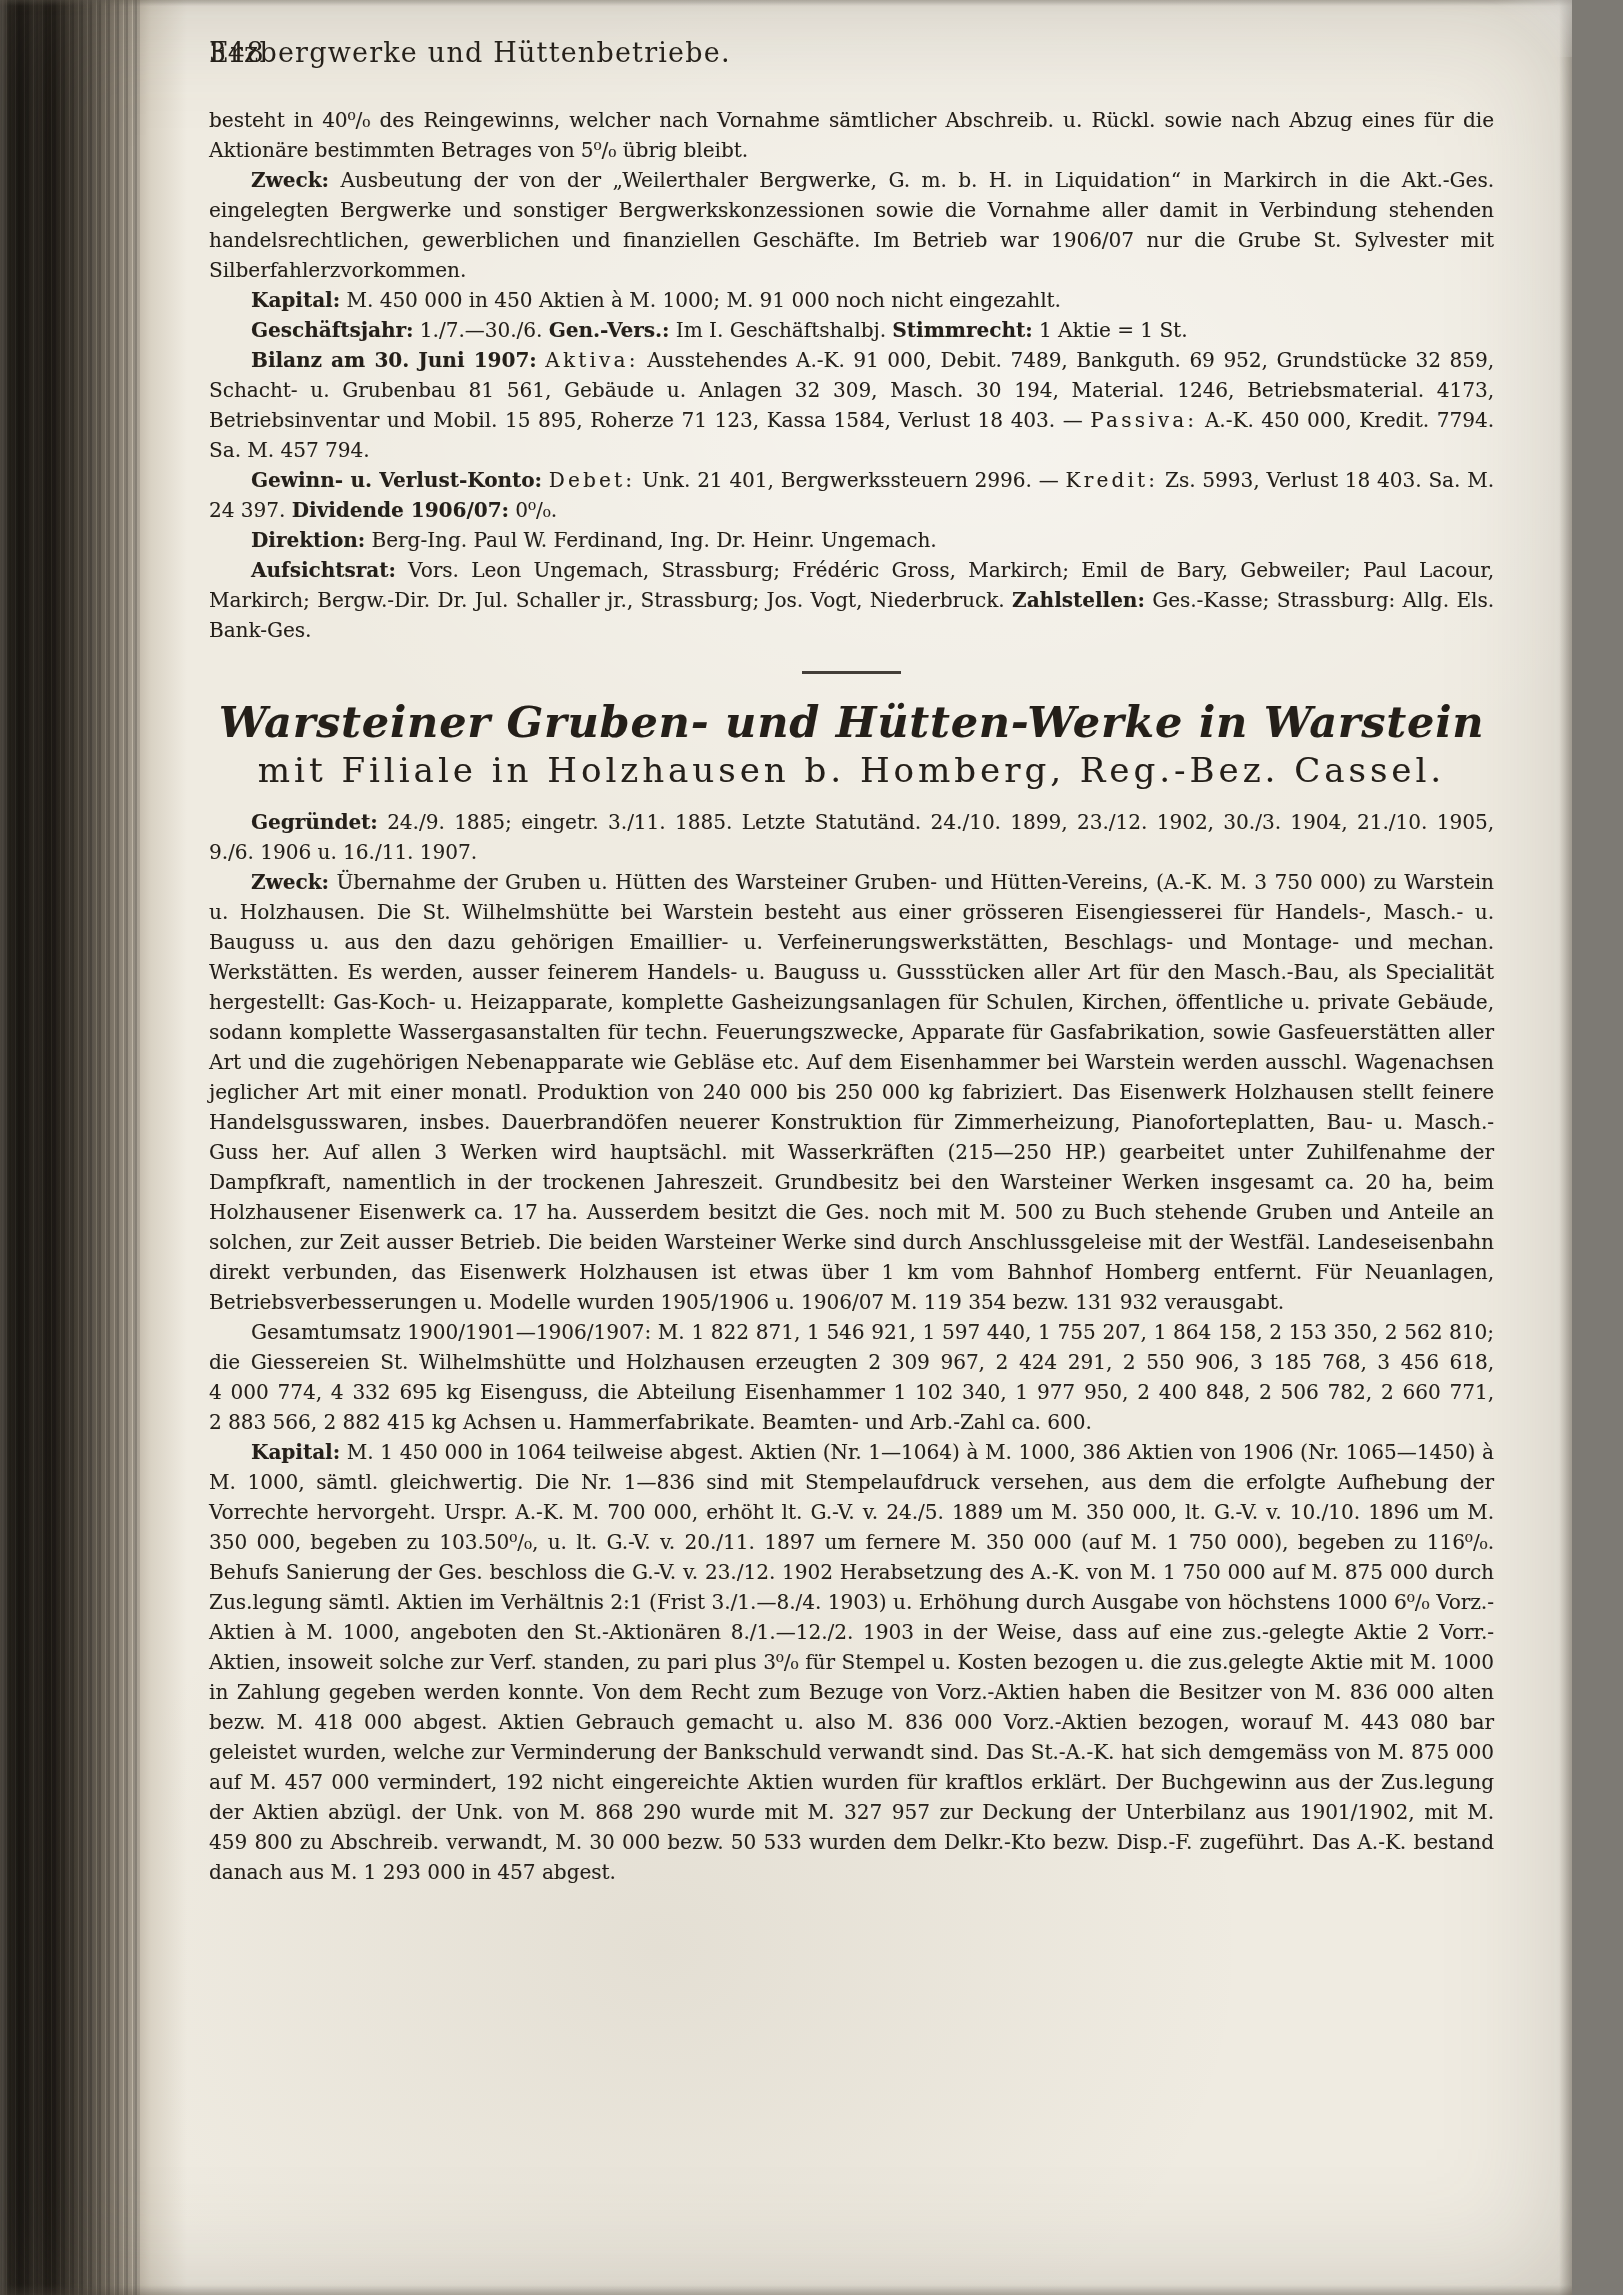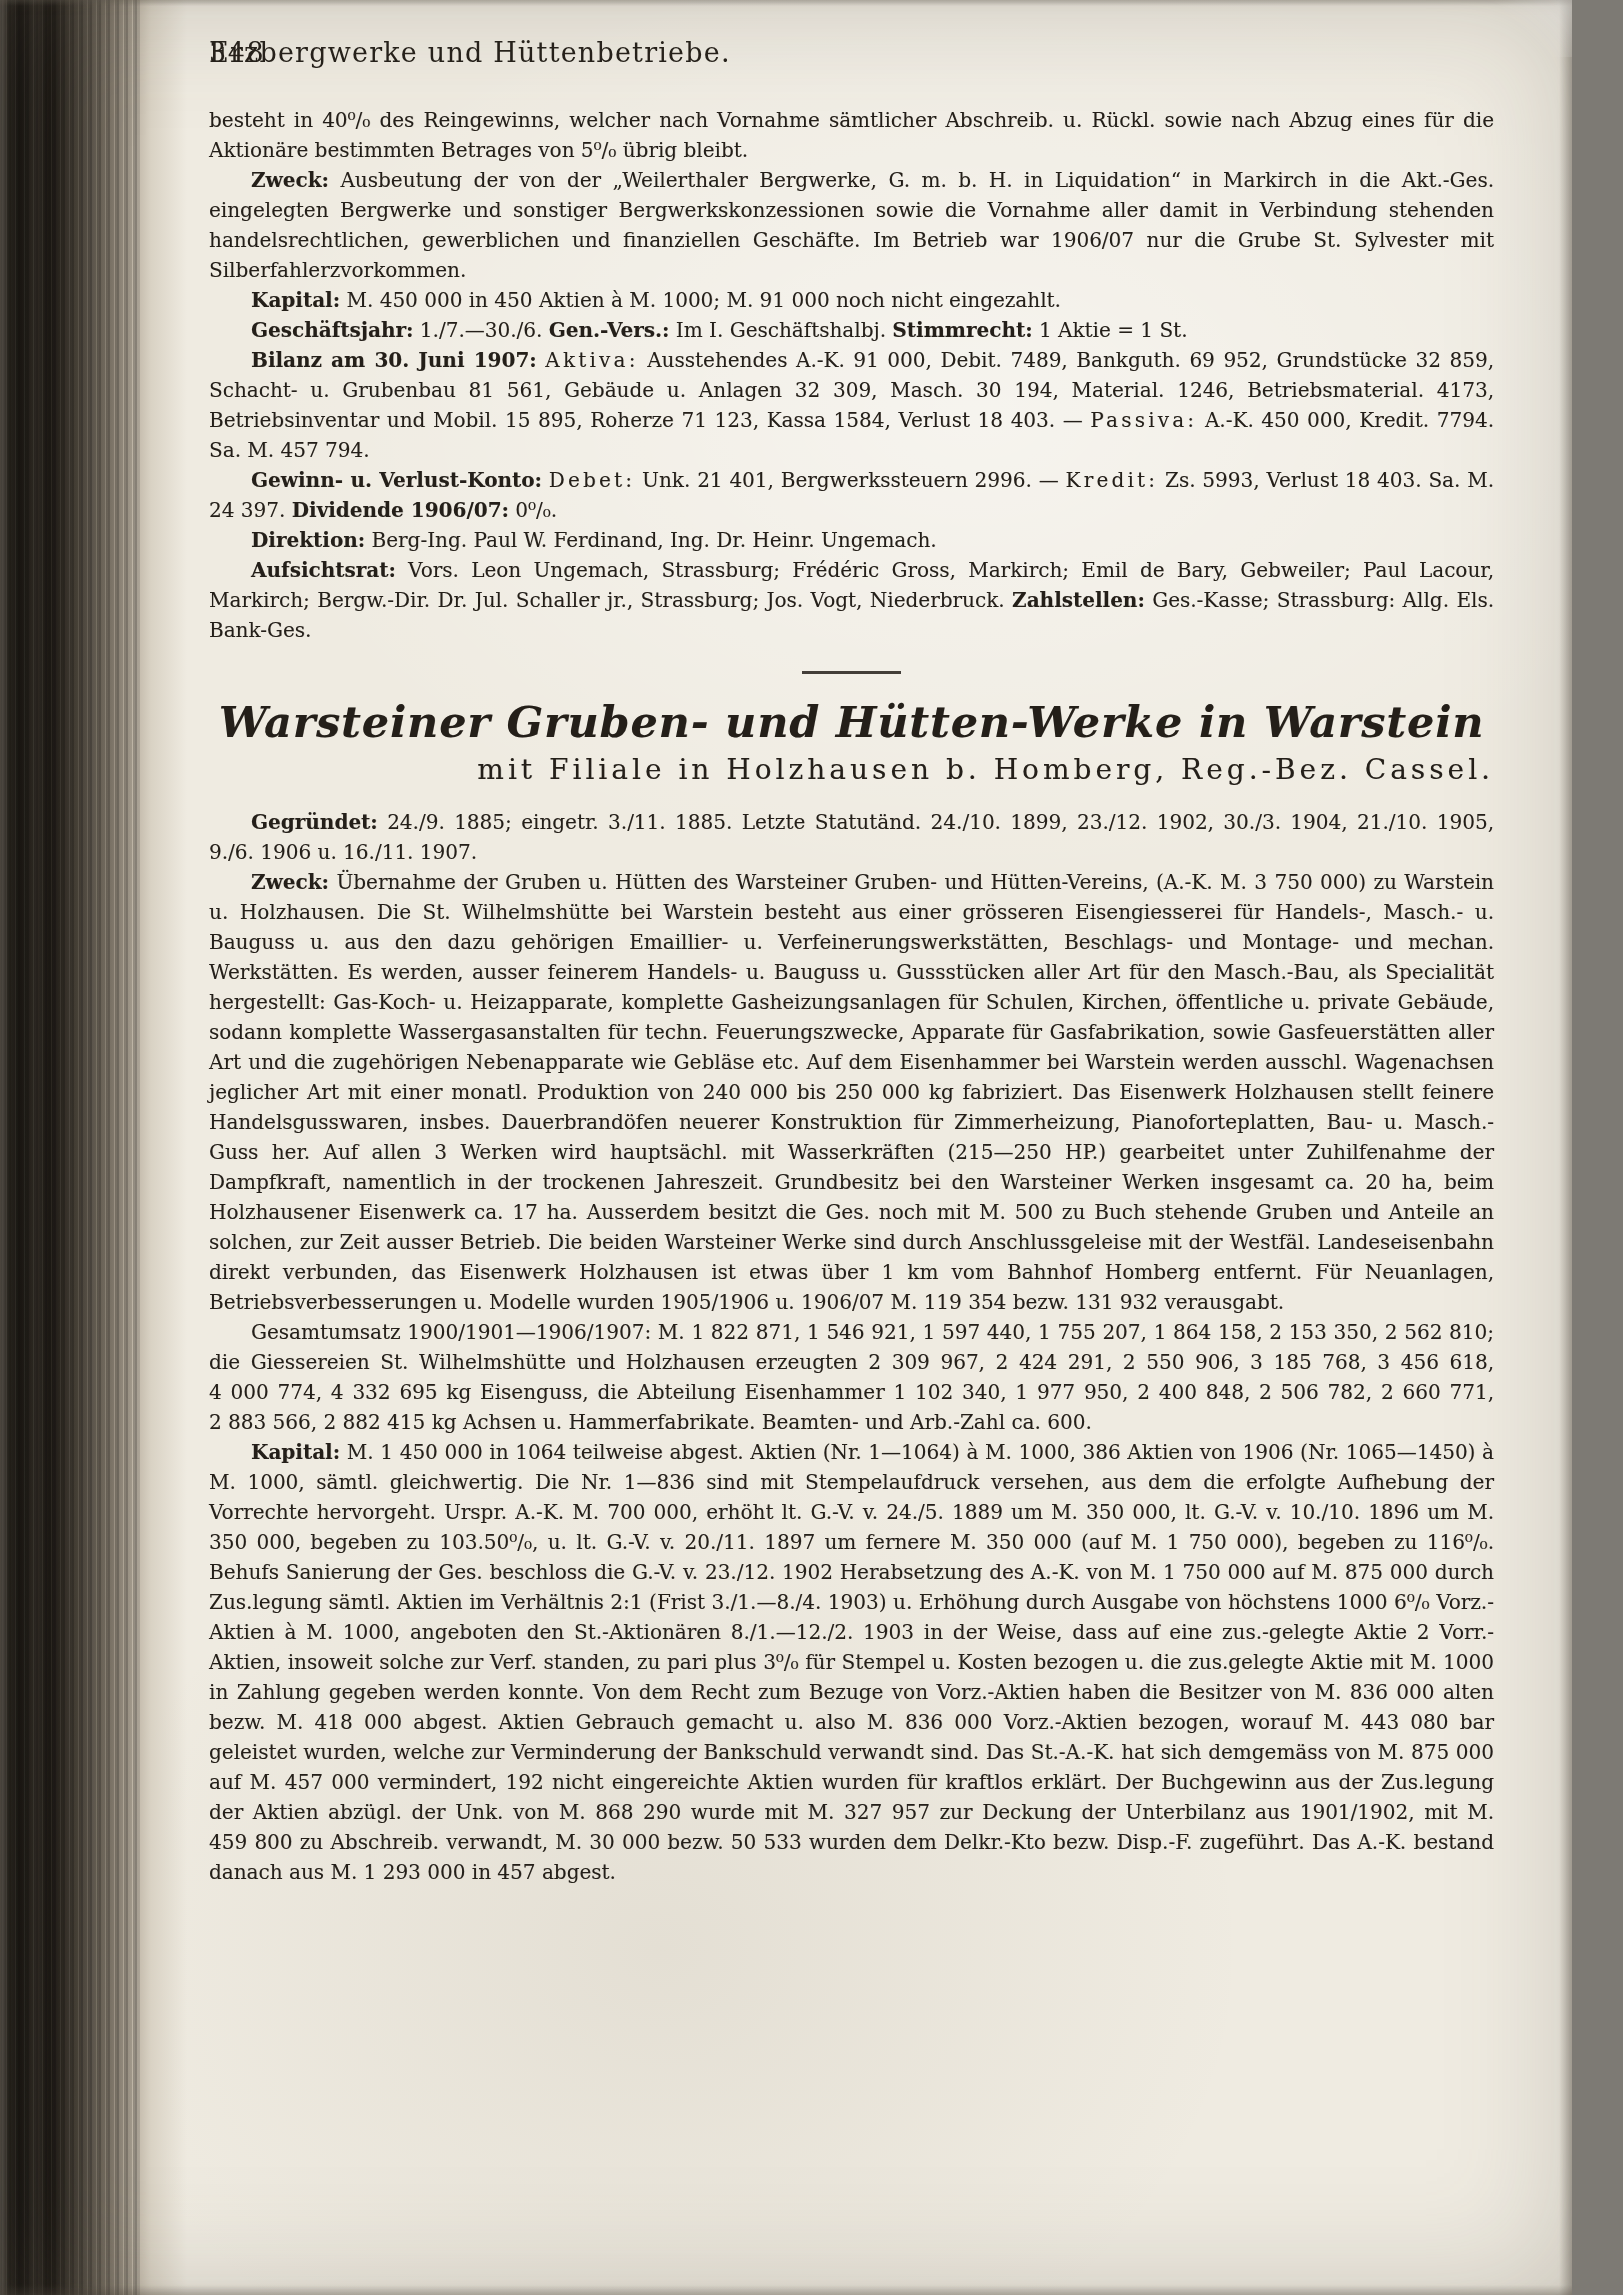--- a/index.html
+++ b/index.html
@@ -55,21 +55,21 @@
   .entry p.noindent { text-indent: 0; }
   .entry b { font-weight: bold; }
   .sp { letter-spacing: 3.2px; }
 
   .separator { width: 99px; height: 3.2px; background: var(--ink, #241f19);
     margin: 26px auto 23px; opacity: .85; }
 
   .entry-title { margin: 0 0 6.5px; text-align: center; white-space: nowrap;
     font-size: 43px; line-height: 50px; font-weight: bold; letter-spacing: 0.8px;
     text-shadow: 0.3px 0.3px 0.6px rgba(36,31,25,.30); font-style: italic; }
-  .entry-subtitle { text-align: right; font-size: 28px; line-height: 32px;
+  .entry-subtitle { text-align: center; font-size: 34px; line-height: 32px;
     letter-spacing: 4px; margin-bottom: 21px;
     text-shadow: 0.3px 0.3px 0.5px rgba(36,31,25,.30); }
 </style>
 </head>
 <body>
 
 <div class="page">
   <div class="binding"></div>
   <div class="edge-top"></div>
   <div class="edge-right"></div>

